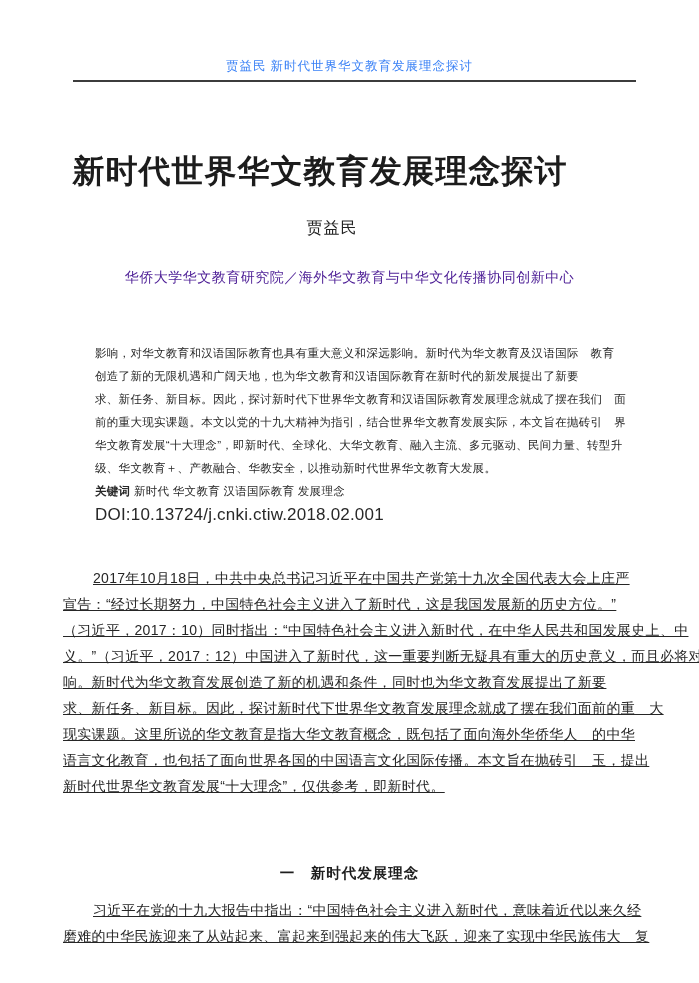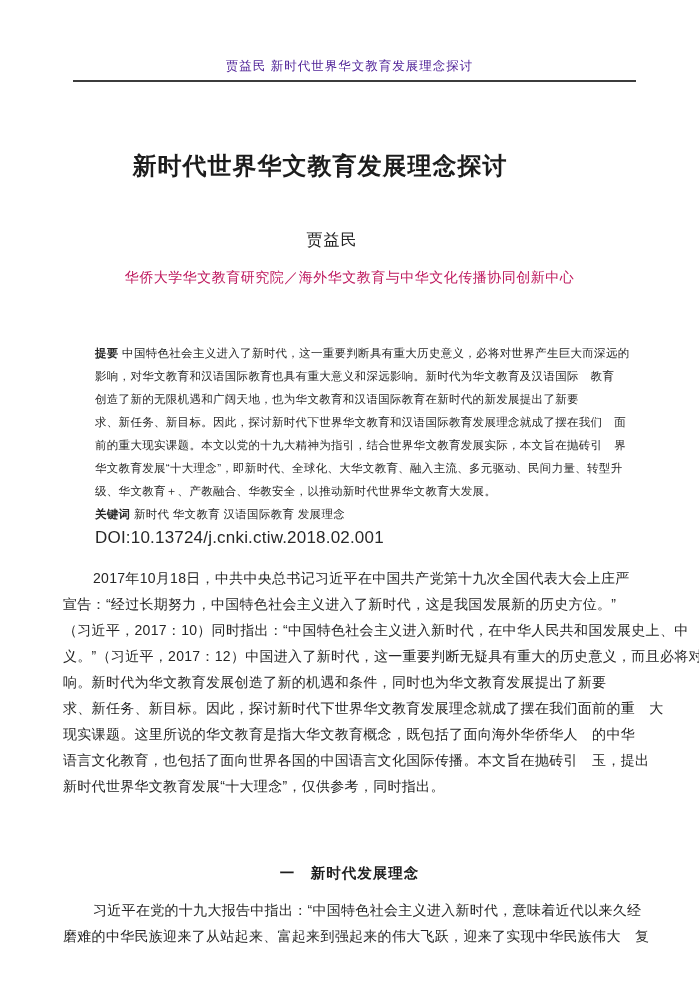--- a/index.html
+++ b/index.html
@@ -11,54 +11,55 @@
     font-family: "Liberation Sans", "DejaVu Sans", sans-serif;
     color: #252525;
     overflow: hidden;
   }
   .running-head {
     position: absolute;
     top: 58px; left: 0; width: 699px;
     text-align: center;
     font-size: 12.5px;
     letter-spacing: 1px;
-    color: #4c1d95;
+    color: #3b82f6;
     white-space: nowrap;
+    font-family: Liberation Serif, serif;
   }
   .head-rule {
     position: absolute;
     top: 80px; left: 73px;
     width: 563px; height: 2px;
     background: #3c3c3c;
   }
   .paper-title {
     position: absolute;
     top: 150px; left: 0; width: 640px;
     text-align: center;
-    font-size: 24px;
+    font-size: 32px;
     font-weight: bold;
     letter-spacing: 1px;
     color: #1c1c1c;
     white-space: nowrap;
   }
   .paper-author {
     position: absolute;
-    top: 230px; left: 0; width: 664px;
+    top: 218px; left: 0; width: 664px;
     text-align: center;
     font-size: 16px;
     letter-spacing: 1px;
     color: #222;
   }
   .paper-affiliation {
     position: absolute;
     top: 269px; left: 0; width: 699px;
     text-align: center;
     font-size: 14px;
     letter-spacing: 0.5px;
-    color: #be185d;
+    color: #4c1d95;
   }
   .abstract-block {
     position: absolute;
     top: 342px; left: 95px;
     width: 540px;
     font-size: 11.5px;
     letter-spacing: 0.3px;
     color: #282828;
   }
   .abstract-block .line {
@@ -73,20 +74,21 @@
     letter-spacing: 0.2px;
     white-space: nowrap;
   }
   .body-block {
     position: absolute;
     left: 63px;
     width: 585px;
     font-size: 14px;
     letter-spacing: 0.3px;
     color: #262626;
+    text-decoration: underline;
   }
   .body-block .line {
     height: 26px;
     line-height: 26px;
     white-space: nowrap;
   }
   .body-block .line.indent { padding-left: 30px; }
   #para1 { top: 565px; }
   .section-heading {
     position: absolute;
@@ -103,41 +105,40 @@
 <body>
 
 <div class="running-head">贾益民 新时代世界华文教育发展理念探讨</div>
 <div class="head-rule"></div>
 
 <h1 class="paper-title">新时代世界华文教育发展理念探讨</h1>
 <div class="paper-author">贾益民</div>
 <div class="paper-affiliation">华侨大学华文教育研究院／海外华文教育与中华文化传播协同创新中心</div>
 
 <div class="abstract-block">
-  <div class="line"><span class="bold-label">提要</span><span> 中国特色社会主义进入了新时代，这一重要判断具有重大历史意义，必将对世界产生巨大而深远的</span></div>
   <div class="line">影响，对华文教育和汉语国际教育也具有重大意义和深远影响。新时代为华文教育及汉语国际　教育</div>
   <div class="line">创造了新的无限机遇和广阔天地，也为华文教育和汉语国际教育在新时代的新发展提出了新要</div>
   <div class="line">求、新任务、新目标。因此，探讨新时代下世界华文教育和汉语国际教育发展理念就成了摆在我们　面</div>
   <div class="line">前的重大现实课题。本文以党的十九大精神为指引，结合世界华文教育发展实际，本文旨在抛砖引　界</div>
   <div class="line">华文教育发展“十大理念”，即新时代、全球化、大华文教育、融入主流、多元驱动、民间力量、转型升</div>
   <div class="line">级、华文教育＋、产教融合、华教安全，以推动新时代世界华文教育大发展。</div>
   <div class="line"><span class="bold-label">关键词</span><span> 新时代 华文教育 汉语国际教育 发展理念</span></div>
   <div class="doi-line">DOI:10.13724/j.cnki.ctiw.2018.02.001</div>
 </div>
 
 <div class="body-block" id="para1">
   <div class="line indent">2017年10月18日，中共中央总书记习近平在中国共产党第十九次全国代表大会上庄严</div>
   <div class="line">宣告：“经过长期努力，中国特色社会主义进入了新时代，这是我国发展新的历史方位。”</div>
   <div class="line">（习近平，2017：10）同时指出：“中国特色社会主义进入新时代，在中华人民共和国发展史上、中</div>
   <div class="line">义。”（习近平，2017：12）中国进入了新时代，这一重要判断无疑具有重大的历史意义，而且必将对</div>
   <div class="line">响。新时代为华文教育发展创造了新的机遇和条件，同时也为华文教育发展提出了新要</div>
   <div class="line">求、新任务、新目标。因此，探讨新时代下世界华文教育发展理念就成了摆在我们面前的重　大</div>
   <div class="line">现实课题。这里所说的华文教育是指大华文教育概念，既包括了面向海外华侨华人　的中华</div>
   <div class="line">语言文化教育，也包括了面向世界各国的中国语言文化国际传播。本文旨在抛砖引　玉，提出</div>
-  <div class="line">新时代世界华文教育发展“十大理念”，仅供参考，同时指出。</div>
+  <div class="line">新时代世界华文教育发展“十大理念”，仅供参考，即新时代。</div>
 </div>
 
 <div class="section-heading">一　新时代发展理念</div>
 
 <div class="body-block" id="para2">
   <div class="line indent">习近平在党的十九大报告中指出：“中国特色社会主义进入新时代，意味着近代以来久经</div>
   <div class="line">磨难的中华民族迎来了从站起来、富起来到强起来的伟大飞跃，迎来了实现中华民族伟大　复</div>
 </div>
 
 </body></html>

